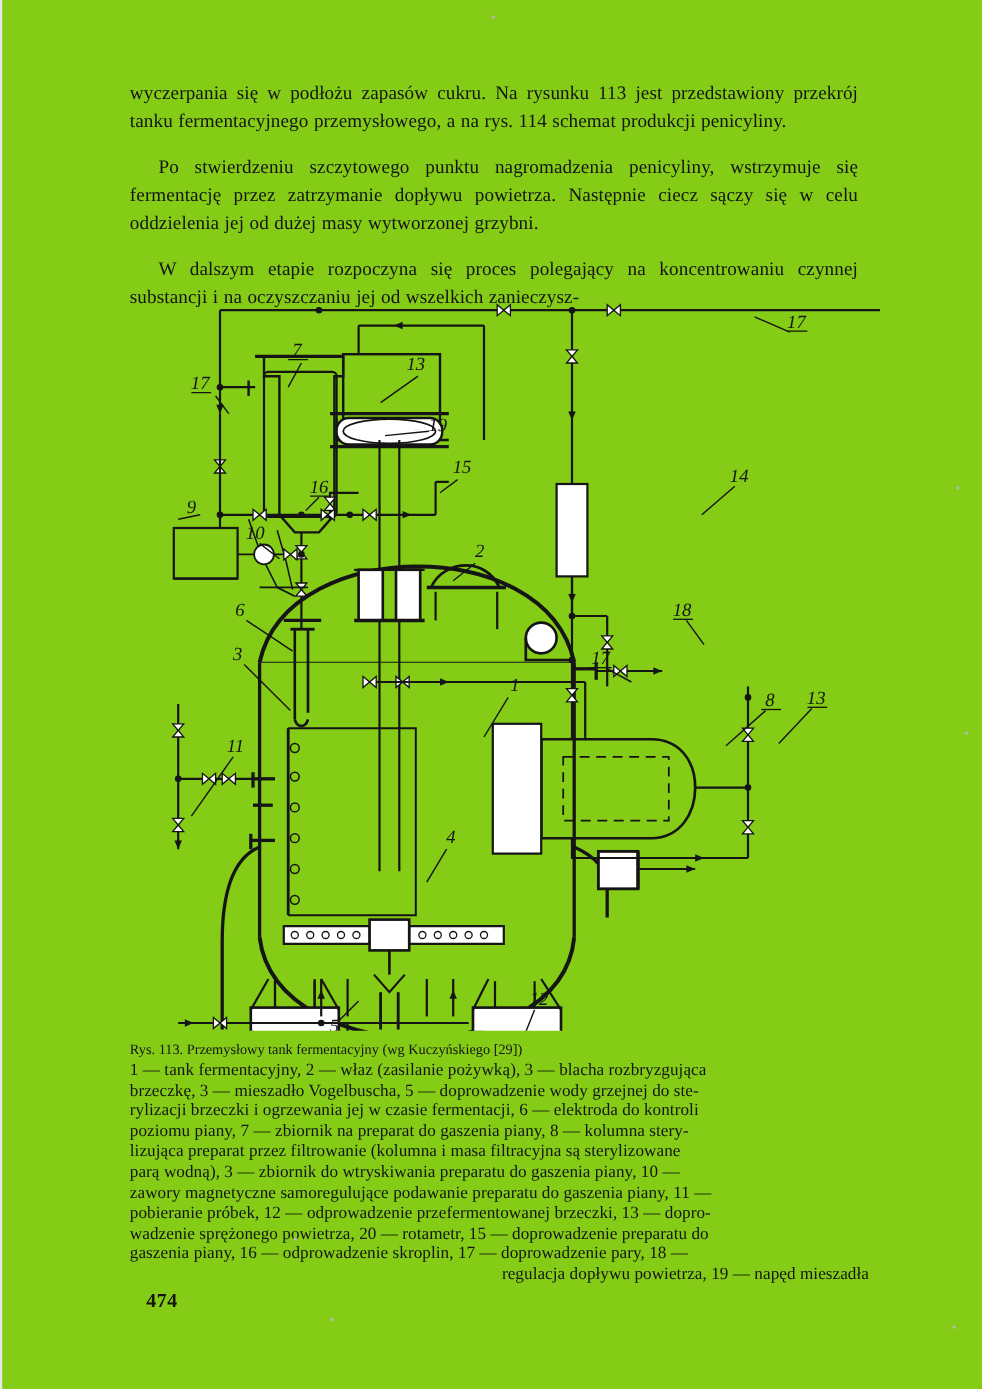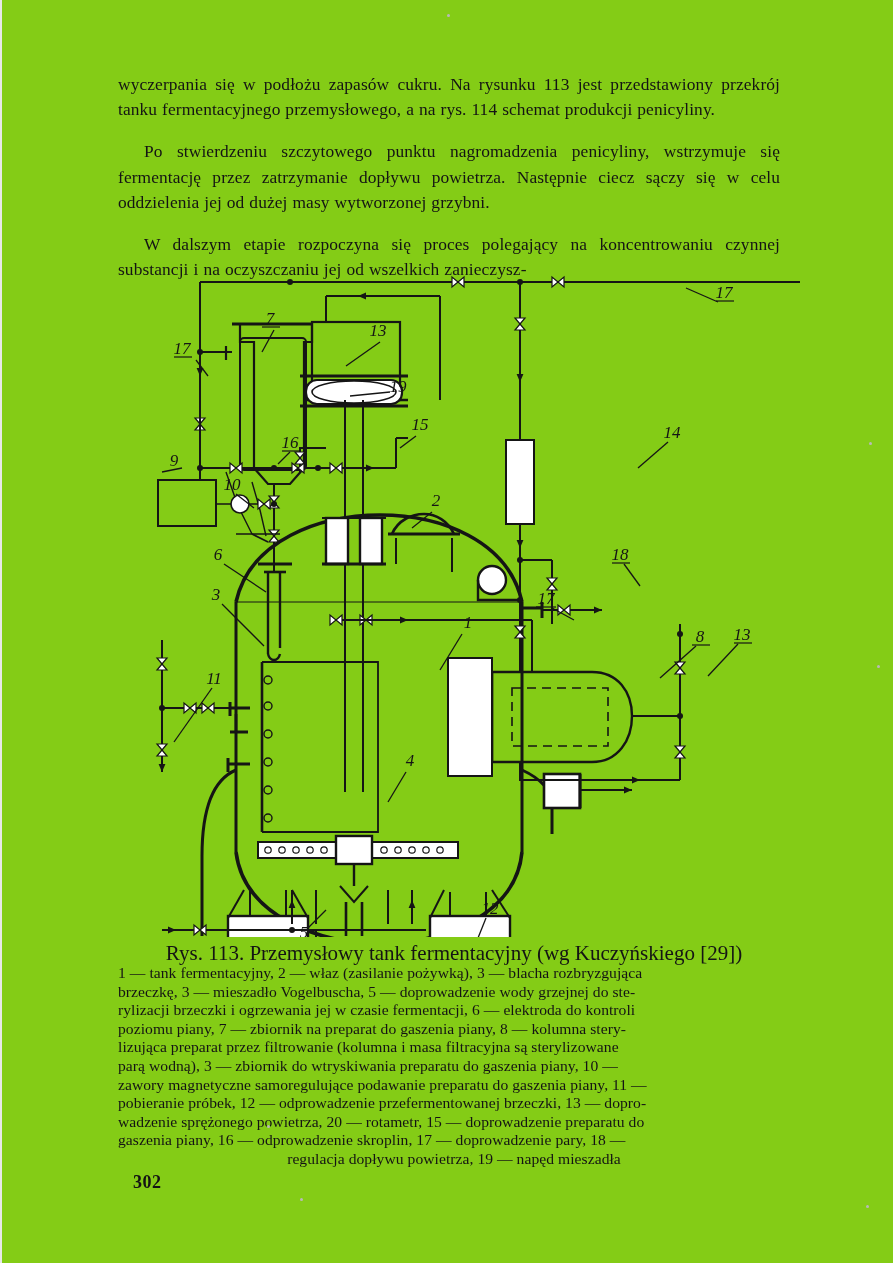--- a/index.html
+++ b/index.html
@@ -57,33 +57,32 @@
   .figure svg { display: block; }
 
   
   .caption-wrap {
     position: absolute;
     left: 118px;
     top: 944px;
     width: 672px;
   }
   .cap-title {
-    font-size: 21px;
+    font-size: 13px;
     line-height: 19px;
-    text-align: center;
     margin-bottom: 1px;
   }
   .cap-body {
     font-size: 15.6px;
     line-height: 18.6px;
     text-align: justify;
     letter-spacing: 0.05px;
   }
   .cap-line { display: block; white-space: pre; }
-  .cap-line.last { text-align: center; }
+  .cap-line.last { text-align: right; }
 
   
   .pagenum {
     position: absolute;
     left: 133px;
     top: 1172px;
     font-size: 18px;
     font-weight: bold;
     letter-spacing: 0.5px;
   }
@@ -489,21 +488,21 @@
       <span class="cap-line">lizująca preparat przez filtrowanie (kolumna i masa filtracyjna są sterylizowane</span>
       <span class="cap-line">parą wodną), 3 — zbiornik do wtryskiwania preparatu do gaszenia piany, 10 —</span>
       <span class="cap-line">zawory magnetyczne samoregulujące podawanie preparatu do gaszenia piany, 11 —</span>
       <span class="cap-line">pobieranie próbek, 12 — odprowadzenie przefermentowanej brzeczki, 13 — dopro-</span>
       <span class="cap-line">wadzenie sprężonego powietrza, 20 — rotametr, 15 — doprowadzenie preparatu do</span>
       <span class="cap-line">gaszenia piany, 16 — odprowadzenie skroplin, 17 — doprowadzenie pary, 18 —</span>
       <span class="cap-line last">regulacja dopływu powietrza, 19 — napęd mieszadła</span>
     </div>
   </div>
 
-  <div class="pagenum">302</div>
+  <div class="pagenum">474</div>
 
   <div class="speck" style="left:447px; top:14px;"></div>
   <div class="speck" style="left:869px; top:442px;"></div>
   <div class="speck" style="left:877px; top:665px;"></div>
   <div class="speck" style="left:866px; top:1205px;"></div>
   <div class="speck" style="left:300px; top:1198px;"></div>
   <div class="speck" style="left:267px; top:1125px;"></div>
   <div class="edge-mark" style="left:0px; top:0px; width:2px; height:1263px; background:#e8e8e8;"></div>
 
 </div>

